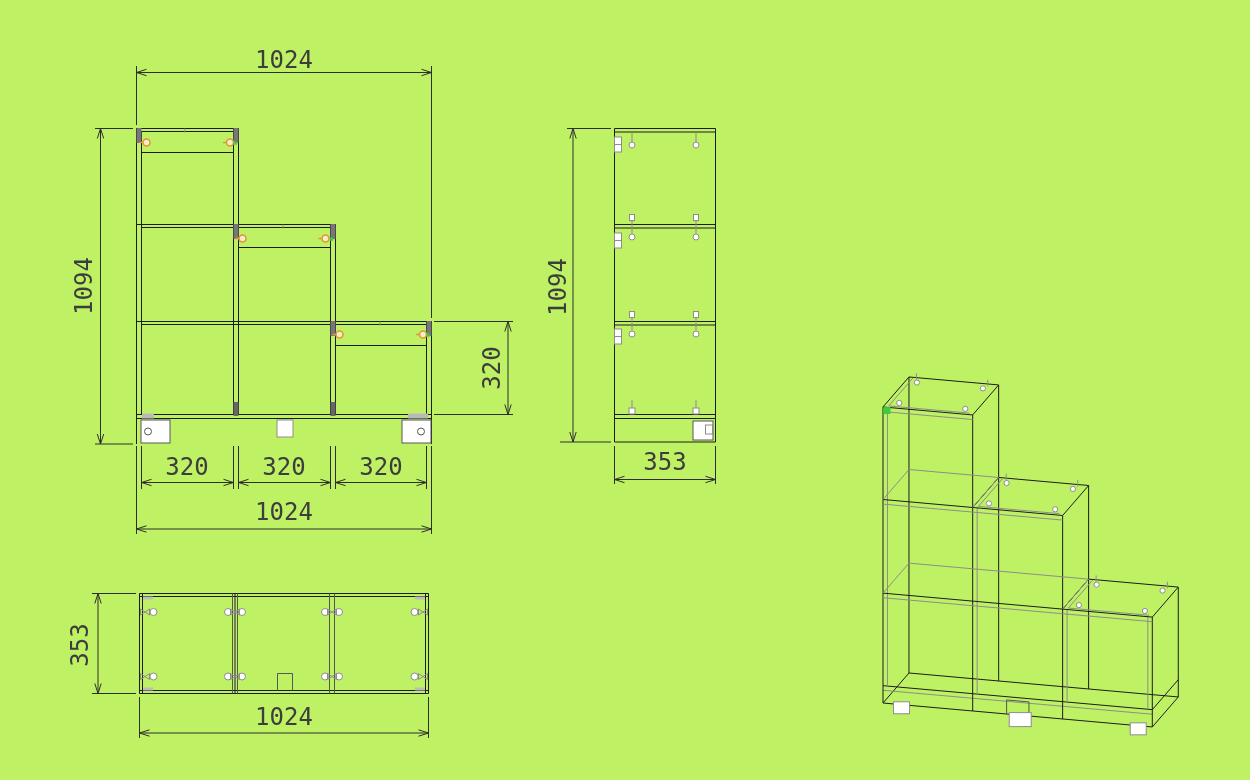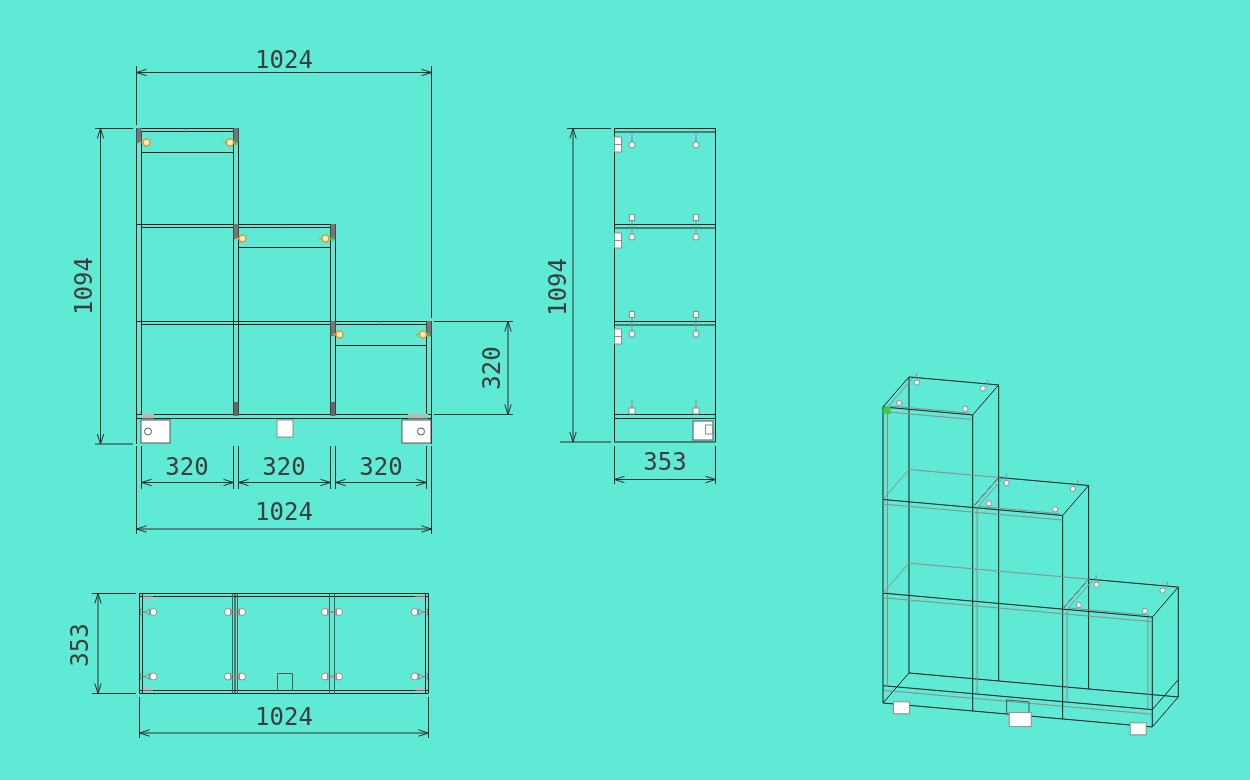--- a/index.html
+++ b/index.html
@@ -1,16 +1,16 @@
 <!DOCTYPE html>
 <html><head>
 <meta charset="utf-8">
 <style>
   html,body{margin:0;padding:0;background:#ffffff;}
-  #canvas{position:relative;width:1250px;height:780px;background:#5eead4;overflow:hidden;
+  #canvas{position:relative;width:1250px;height:780px;background:#bef264;overflow:hidden;
           font-family:"DejaVu Sans Mono", monospace;}
   svg{position:absolute;left:0;top:0;}
   text{font-family:"DejaVu Sans Mono", monospace;font-size:24px;fill:#3d3d3d;letter-spacing:0px;}
 </style>
 </head>
 <body>
 
 <div id="canvas">
   <svg id="dwg" width="1250" height="780" viewBox="0 0 1250 780">
     <g id="g-front">

